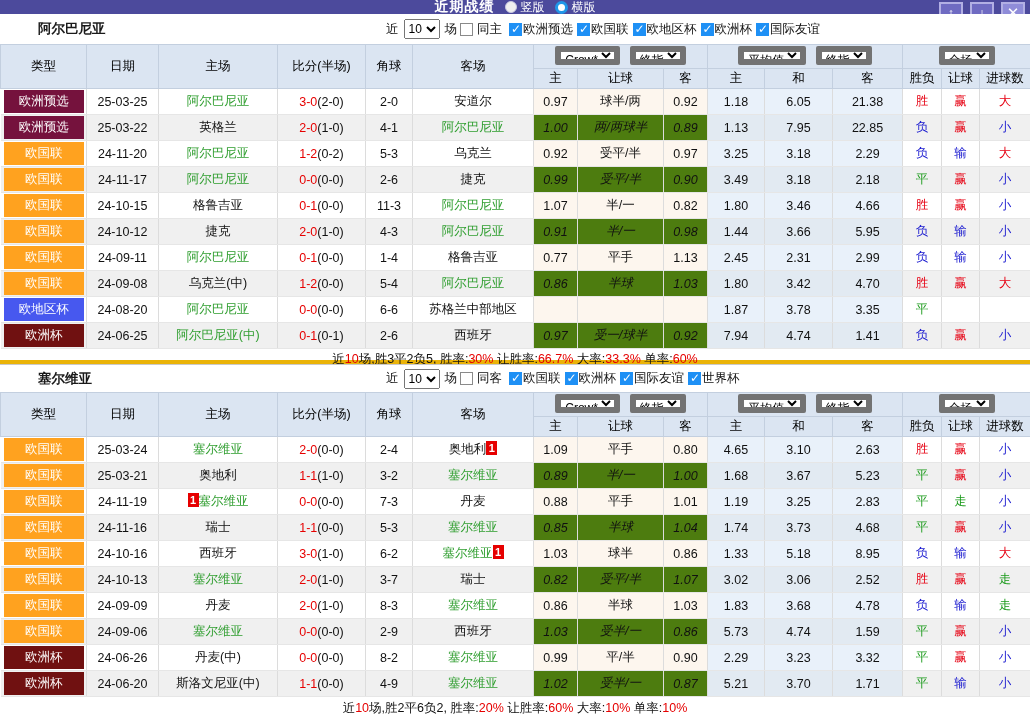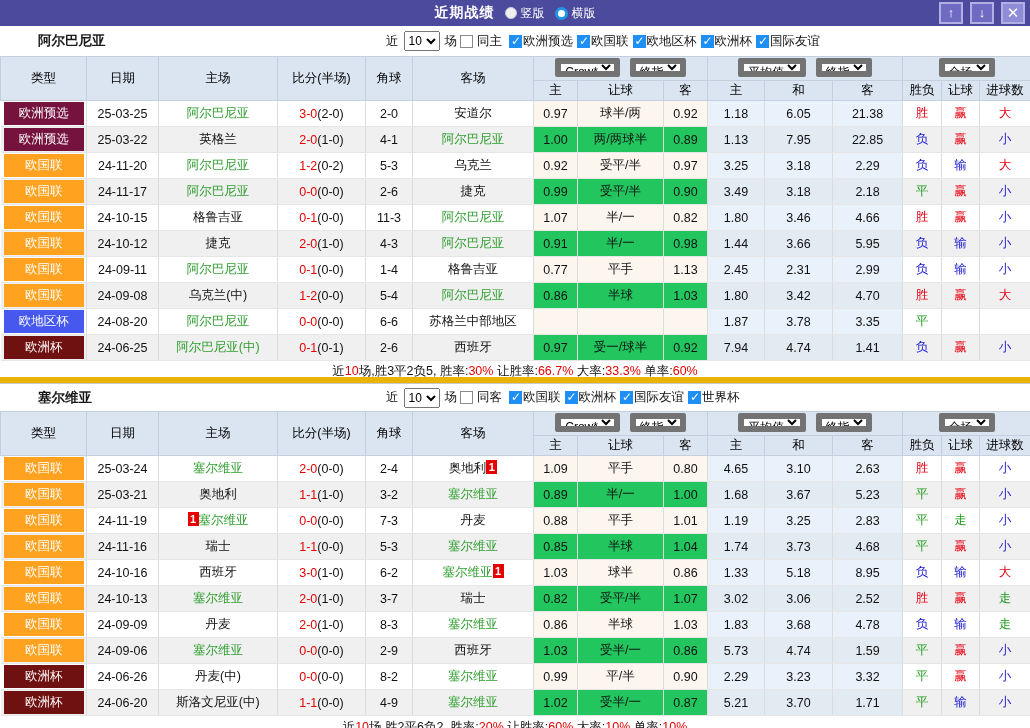--- a/index.html
+++ b/index.html
@@ -4,21 +4,21 @@
 <style>
   * { box-sizing: border-box; }
   html,body { margin:0; padding:0; }
   body {
     width:1030px; height:728px; background:#fff;
     font-family:"Liberation Sans","DejaVu Sans",sans-serif;
     font-size:12.5px; color:#111; overflow:hidden;
   }
   
   .titlebar {
-    height:26px; background:#4c4a9c; position:relative;
+    height:14px; background:#4c4a9c; position:relative;
     display:flex; align-items:center; justify-content:center;
   }
   .title-group { display:flex; align-items:center; gap:10px; }
   .app-title { color:#fff; font-weight:bold; font-size:14px; letter-spacing:1px; }
   .radio-opt { display:flex; align-items:center; gap:4px; color:#fff; font-size:12px; cursor:pointer; }
   .radio-circle { width:12px; height:12px; border-radius:50%; background:#efefef; border:1px solid #c7c7e0; }
   .radio-circle.checked { background:#fff; border:3.5px solid #2196e8; width:13px; height:13px; }
   .win-buttons { position:absolute; right:5px; top:2px; display:flex; gap:7px; }
   .win-btn {
     width:24px; height:22px; background:#6f6bc2; border:2px solid #b2afe4;
@@ -42,35 +42,35 @@
   thead th { background:#dbe5f2; font-weight:normal; font-size:12.5px; color:#000;
              border:1px solid #c3cfdf; }
   .hdr-top th { height:20px; }
   .hdr-sub th { height:16px; }
   thead select { font-size:12px; height:19px; border:6px solid #737373; border-radius:2px; background:#fff; margin:0 3px; }
   tbody td { height:26px; text-align:center; border-right:1px solid #dcdcdc; border-bottom:1px solid #e6e6e6;
              overflow:hidden; white-space:nowrap; }
   tr.w { background:#fff; }
   tr.g { background:#f0f0f0; }
   td.crow { background:#fdf6ee; }
-  tr.g td.crow { background:#22c55e; }
+  tr.g td.crow { background:#4d7c0f;font-style:italic; }
   td.avg { background:#e9f1fa; }
   tr.g td.avg { background:#e2eaf2; }
   td.league-td { padding:1px 2px 1px 3px; border-right:1px solid #dcdcdc; }
   .league-badge { color:#fff; height:23px; line-height:23px; text-align:center; font-size:12.5px; }
   .team-green { color:#2f9e2f; cursor:pointer; }
   .score-ft { color:#e60000; }
   .red-badge { display:inline-block; background:#e60000; color:#fff; font-size:11px; font-weight:bold;
                width:11px; height:14px; line-height:14px; vertical-align:1px; }
   .c-r { color:#e60012; }
   .c-g { color:#1a9a1a; }
   .c-b { color:#1818cf; }
   
-  .summary { height:22px; line-height:21px; text-align:center; font-size:12.5px; background:#fff;
-             border-bottom:6px solid #eab308; }
+  .summary { height:15px; line-height:21px; text-align:center; font-size:12.5px; background:#fff;
+             border-bottom:4px solid #eab308; }
   .summary.last { border-bottom:none; height:25px; line-height:23px; }
   .summary .r { color:#e60000; }
 </style>
 </head>
 <body>
 
 <div class="titlebar">
   <div class="title-group">
     <span class="app-title">近期战绩</span>
     <span class="radio-opt">

